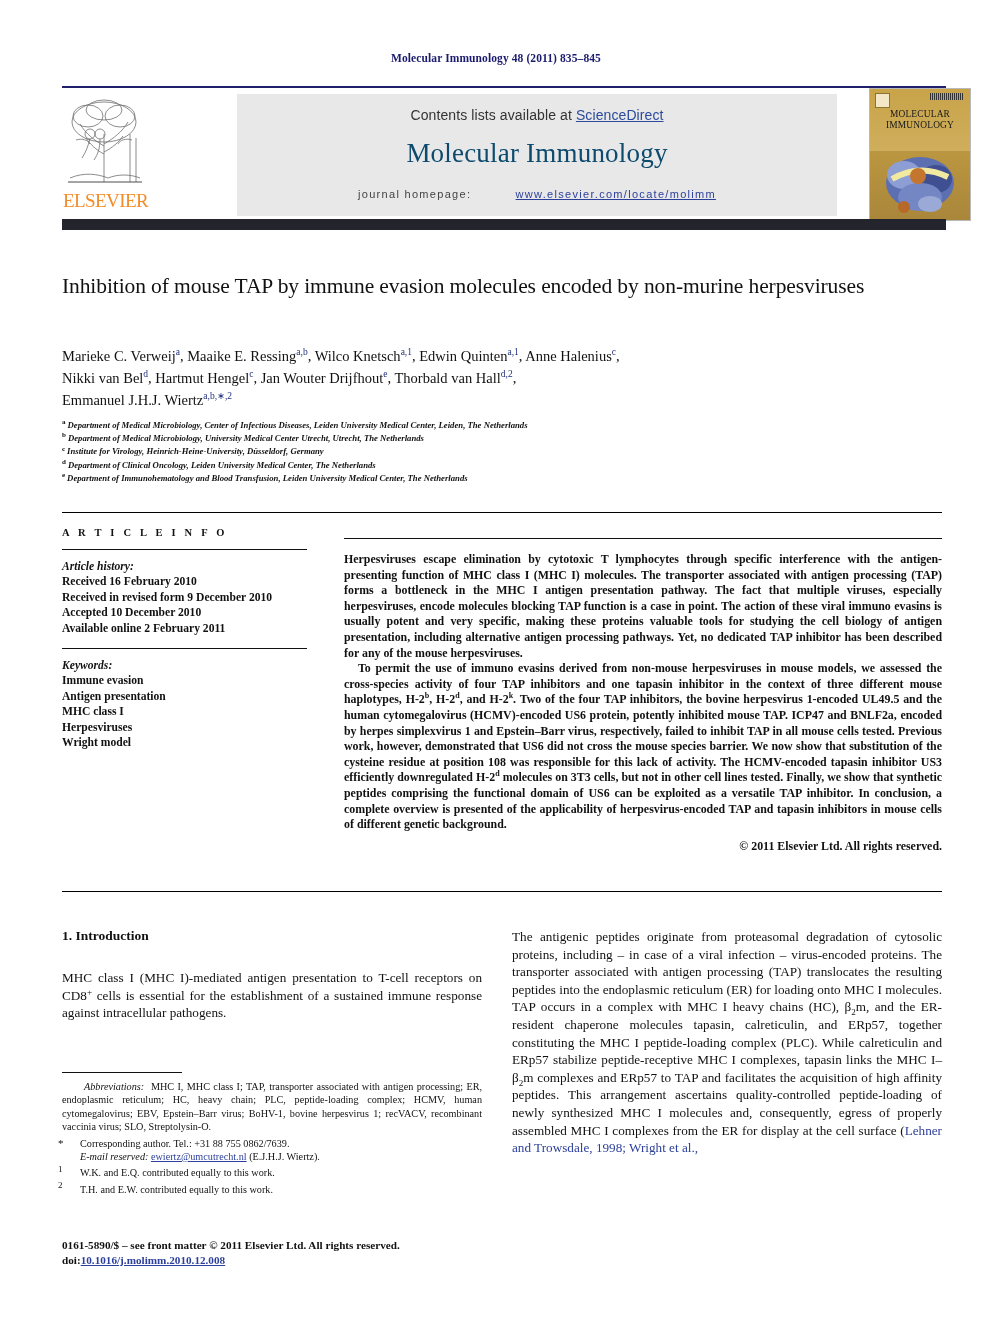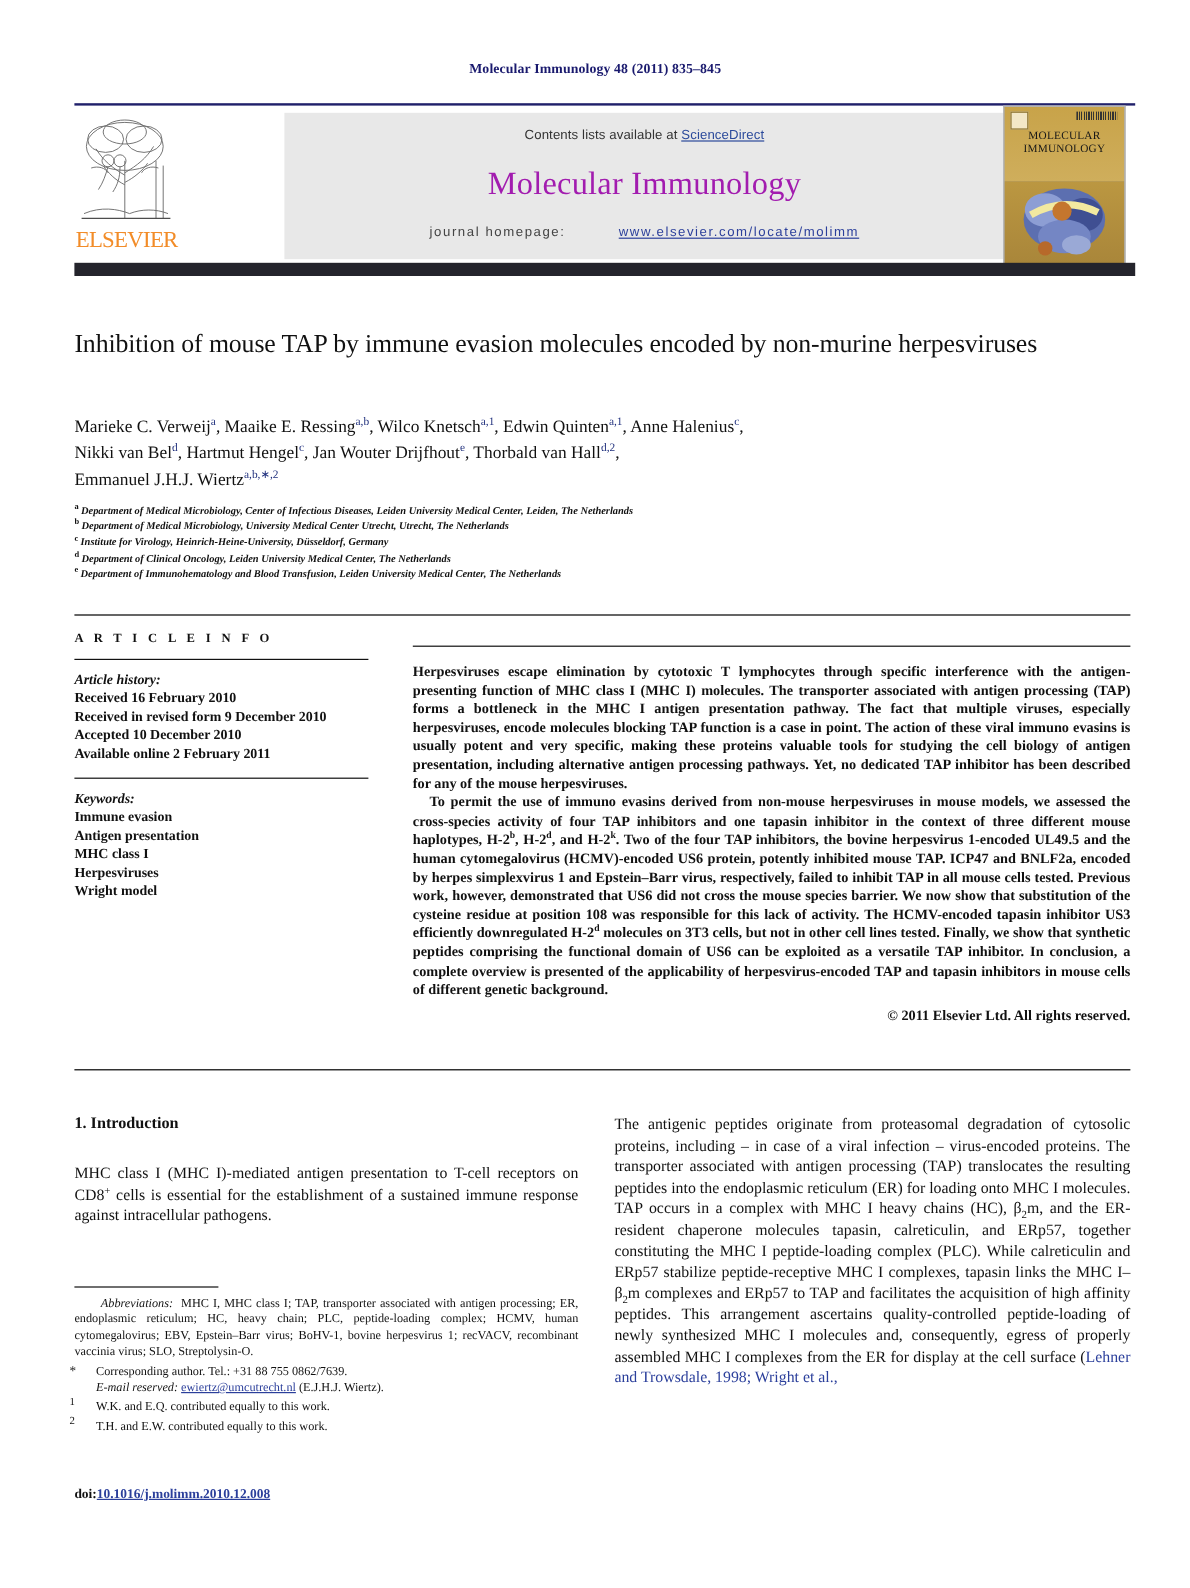--- a/index.html
+++ b/index.html
@@ -85,61 +85,61 @@
     height: 122px;
     background: #e8e8e8;
   }
   .contents-line {
     position: absolute;
     left: 0;
     top: 13px;
     width: 600px;
     text-align: center;
     font-family: "Liberation Sans", sans-serif;
-    font-size: 11px;
+    font-size: 14px;
     color: #333333;
     letter-spacing: 0.1px;
   }
   .contents-line .sd {
     color: #2b4a9b;
   }
   .journal-title {
     position: absolute;
     left: 0;
     top: 44px;
     width: 600px;
     text-align: center;
     font-family: "Liberation Serif", serif;
     font-size: 27px;
-    color: #a21caf;
+    color: #0c4a6e;
     letter-spacing: 0.2px;
   }
   .homepage-line {
     position: absolute;
     left: 0;
     top: 94px;
     width: 600px;
     text-align: center;
     font-family: "Liberation Sans", sans-serif;
     font-size: 11px;
     letter-spacing: 1.3px;
     color: #444444;
   }
   .homepage-line .url {
     color: #2b3f9b;
     padding-left: 40px;
   }
   .cover-thumb {
     position: absolute;
-    left: 774px;
+    left: 807px;
     top: 2px;
     width: 100px;
     height: 131px;
     border: 1px solid #b9b9b9;
-    background: #a3a3a3;
+    background: #a16207;
     overflow: hidden;
   }
   .cover-top {
     position: absolute;
     left: 0; top: 0;
     width: 100%; height: 62px;
     background: linear-gradient(180deg,#c8a349 0%, #cfae5c 100%);
   }
   .cover-bottom {
     position: absolute;
@@ -567,18 +567,19 @@
     </div>
     <div class="fn-item">
       <span class="marker">1</span><span>W.K. and E.Q. contributed equally to this work.</span>
     </div>
     <div class="fn-item">
       <span class="marker">2</span><span>T.H. and E.W. contributed equally to this work.</span>
     </div>
   </div>
 
   <div class="footer">
+    <div>0161-5890/$ – see front matter © 2011 Elsevier Ltd. All rights reserved.</div>
     <div>
       <span>doi:</span><a class="doi-link" href="#">10.1016/j.molimm.2010.12.008</a>
     </div>
   </div>
 
 </div>
 
 </body></html>

